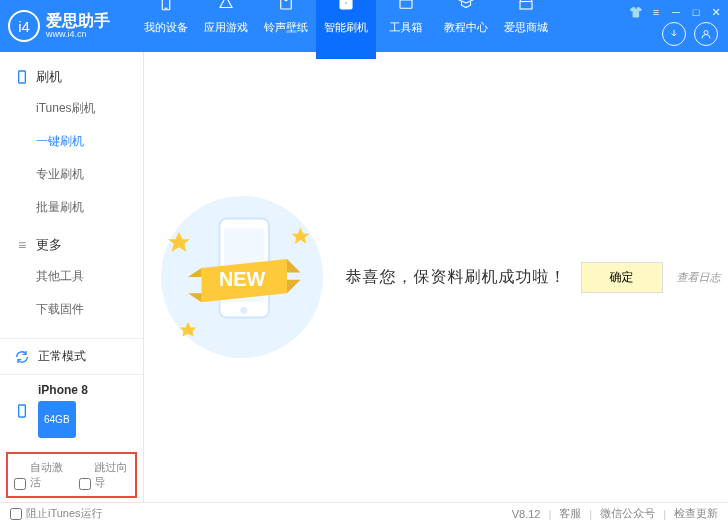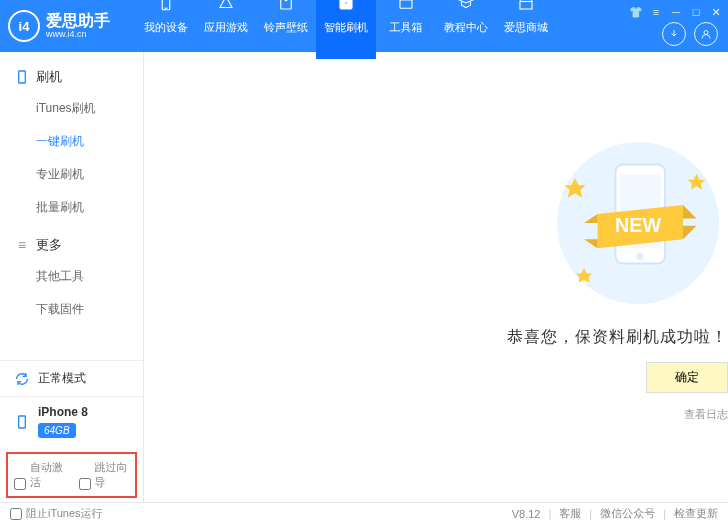--- a/index.html
+++ b/index.html
@@ -1,19 +1,19 @@
 <!DOCTYPE html>
 <html><head>
   <meta charset="utf-8">
   <style>
     * { margin: 0; padding: 0; box-sizing: border-box; font-family: "Microsoft YaHei", sans-serif; }
     body { width: 728px; height: 524px; overflow: hidden; background: #fff; font-size: 12px; color: #333; }
     .header { height: 52px; background: #2988ff; display: flex; align-items: center; padding: 0 8px; position: relative; }
     .logo-area { display: flex; align-items: center; gap: 6px; width: 128px; }
-    .logo-circle { width: 32px; height: 32px; border: 2px solid #fff; border-radius: 50%; display: flex; align-items: center; justify-content: center; color: #fff; font-size: 13px; font-weight: bold; }
+    .logo-circle { width: 32px; height: 32px; border: 2px solid #fff; border-radius: 50%; display: flex; align-items: center; justify-content: center; color: #fff; font-size: 15px; font-weight: normal; }
     .brand { display: flex; flex-direction: column; color: #fff; line-height: 1.1; }
     .brand .zh { font-size: 16px; font-weight: bold; }
     .brand .en { font-size: 9px; opacity: 0.9; }
     .tabs { display: flex; align-items: center; height: 52px; }
     .tab { width: 60px; height: 65px; display: flex; flex-direction: column; align-items: center; gap: 8px; color: #fff; cursor: pointer; }
     .tab.active { background: #0c6eff; }
     .tab-icon { width: 18px; height: 18px; display: flex; align-items: center; justify-content: center; }
     .tab-icon svg { width: 18px; height: 18px; stroke: #fff; stroke-width: 1.5; fill: none; }
     .tab-label { font-size: 11px; }
     .win-controls { position: absolute; right: 4px; top: 4px; display: flex; gap: 4px; align-items: center; color: #fff; }
@@ -28,30 +28,30 @@
     .side-head .sq { width: 16px; height: 16px; }
     .side-head .sq svg { width:16px; height:16px; }
     .side-head .dash { color: #999; font-size: 14px; width: 16px; text-align: center; }
     .side-item { padding: 8px 14px 8px 36px; font-size: 12px; color: #666; cursor: pointer; }
     .side-item.active { color: #2988ff; }
     .side-flex-grow { flex: 1; }
     .mode-block { border-top: 1px solid #eee; padding: 9px 14px; display: flex; align-items: center; gap: 8px; font-size: 12px; }
     .mode-block .micon { width: 16px; height: 16px; display:flex; align-items:center; justify-content:center; }
     .device-block { padding: 8px 14px 10px 14px; display: flex; align-items: center; gap: 8px; }
     .device-text { display:flex; flex-direction: column; gap:4px; }
-    .badge { display: inline-block; background: #2988ff; color: #fff; font-size: 10px; padding: 2px 6px; border-radius: 3px; width: fit-content; font-style: italic; }
+    .badge { display: inline-block; background: #2988ff; color: #fff; font-size: 10px; padding: 13px 6px; border-radius: 3px; width: fit-content; }
     .redbox { border: 2px solid #e74c3c; margin: 4px 6px 4px 6px; padding: 6px 6px; display: flex; gap: 14px; align-items: center; }
     .chk { display: flex; align-items: flex-end; gap: 4px; color: #888; font-size: 11px; }
     .chk input { width:12px; height:12px; }
 
-    .content { flex: 1; display: flex; flex-direction: column; align-items: flex-end; justify-content: center; gap: 14px; }
+    .content { flex: 1; display: flex; flex-direction: row; align-items: center; justify-content: center; gap: 14px; }
     .illus { width: 180px; height: 180px; }
     .success-text { font-size: 16px; color: #333; letter-spacing: 1px; }
     .confirm-btn { border: 1px solid #ddd; padding: 6px 28px; font-size: 12px; background: #fef9c3; cursor: pointer; }
-    .log-link { font-size: 11px; color: #999; cursor: pointer; }
+    .log-link { font-size: 11px; color: #999; cursor: pointer; font-style: italic; }
 
     .footer { height: 22px; border-top: 1px solid #e8e8e8; display: flex; align-items: center; padding: 0 10px; font-size: 11px; color: #888; }
     .footer .left { display: flex; align-items: center; gap: 4px; }
     .footer .right { margin-left: auto; display: flex; align-items: center; gap: 8px; }
     .footer .sep { color: #ccc; }
   </style>
 </head>
 <body>
 
 <div class="header">

